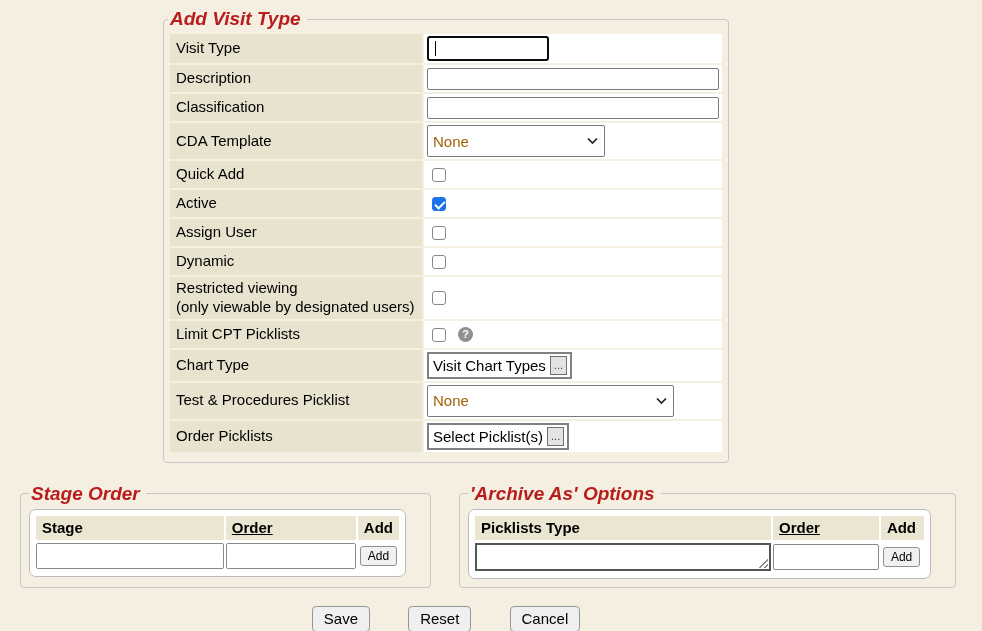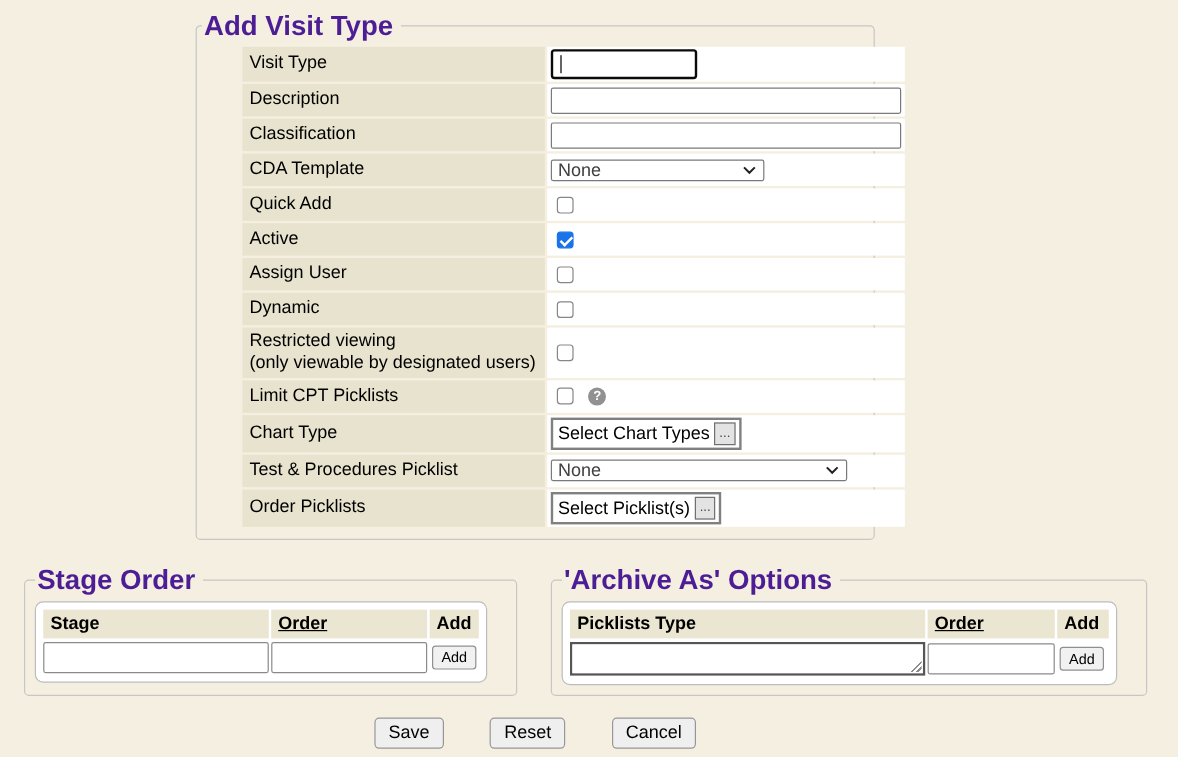--- a/index.html
+++ b/index.html
@@ -10,51 +10,51 @@
     font-family: "Liberation Sans", sans-serif;
     font-size: 15px; color: #000;
     overflow: hidden;
   }
   fieldset {
     border: 1px solid #c6c6c6;
     border-radius: 4px;
     margin: 0; padding: 2px 4px 8px 4px;
   }
   legend {
-    font-size: 23px; font-weight: bold;
-    color: #4c1d95;
-    padding: 0 6px 0 2px; margin-left: 0;
+    font-size: 19px; font-weight: bold;
+    color: #b91c1c;
+    padding: 0 6px 0 2px; margin-left: 0; font-style: italic;
   }
   .main-fs { margin: 8px 0 0 163px; width: 566px; }
 
-  .form-table { border-collapse: separate; border-spacing: 2px; width: 100%; margin-left: 32px; }
+  .form-table { border-collapse: separate; border-spacing: 2px; width: 100%; }
   .form-table td.lbl {
     background: #e8e3ce; width: 264px;
     padding: 2px 4px 2px 6px; height: 27px;
     font-size: 15px; vertical-align: middle; line-height: 1.25;
   }
   .form-table td.fld { background: #fff; padding: 2px 3px; vertical-align: middle; }
 
   .txt {
     height: 22px; border: 1px solid #7a7a7a; border-radius: 2px;
     font-size: 14px; padding: 0 4px; background: #fff;
     font-family: "Liberation Sans", sans-serif;
   }
   .focus-wrap { position: relative; display: inline-block; }
   .txt.visit { width: 122px; height: 25px; border: 2px solid #0a0a0a; border-radius: 3px; }
   .caret { position: absolute; left: 8px; top: 5px; width: 1px; height: 15px; background: #000; }
   .txt.wide { width: 292px; }
 
   .sel { position: relative; display: inline-block; }
   .sel select {
     appearance: none; -webkit-appearance: none;
-    font-size: 15px; height: 18px;
+    font-size: 15px; height: 32px;
     padding: 0 24px 0 5px;
     border: 1px solid #7a7a7a; border-radius: 2px;
-    background: #fff; color: #404040;
+    background: #fff; color: #a16207;
     font-family: "Liberation Sans", sans-serif;
   }
   .sel .chev { position: absolute; right: 7px; top: 50%; transform: translateY(-50%); pointer-events: none; line-height: 0; }
   .sel.cda select { width: 178px; }
   .sel.tp select { width: 247px; }
 
   input[type="checkbox"] {
     appearance: none; -webkit-appearance: none;
     width: 14px; height: 14px;
     border: 1px solid #878787; border-radius: 3px;
@@ -217,21 +217,21 @@
       <td class="lbl">Limit CPT Picklists</td>
       <td class="fld">
         <input type="checkbox" style="">
         <span class="help">?</span>
       </td>
     </tr>
     <tr>
       <td class="lbl">Chart Type</td>
       <td class="fld">
         <span class="picker">
-          <span class="ptext">Select Chart Types</span>
+          <span class="ptext">Visit Chart Types</span>
           <button class="dots">...</button>
         </span>
       </td>
     </tr>
     <tr>
       <td class="lbl">Test &amp; Procedures Picklist</td>
       <td class="fld">
         <span class="sel tp">
           <select>
             <option>None</option>

